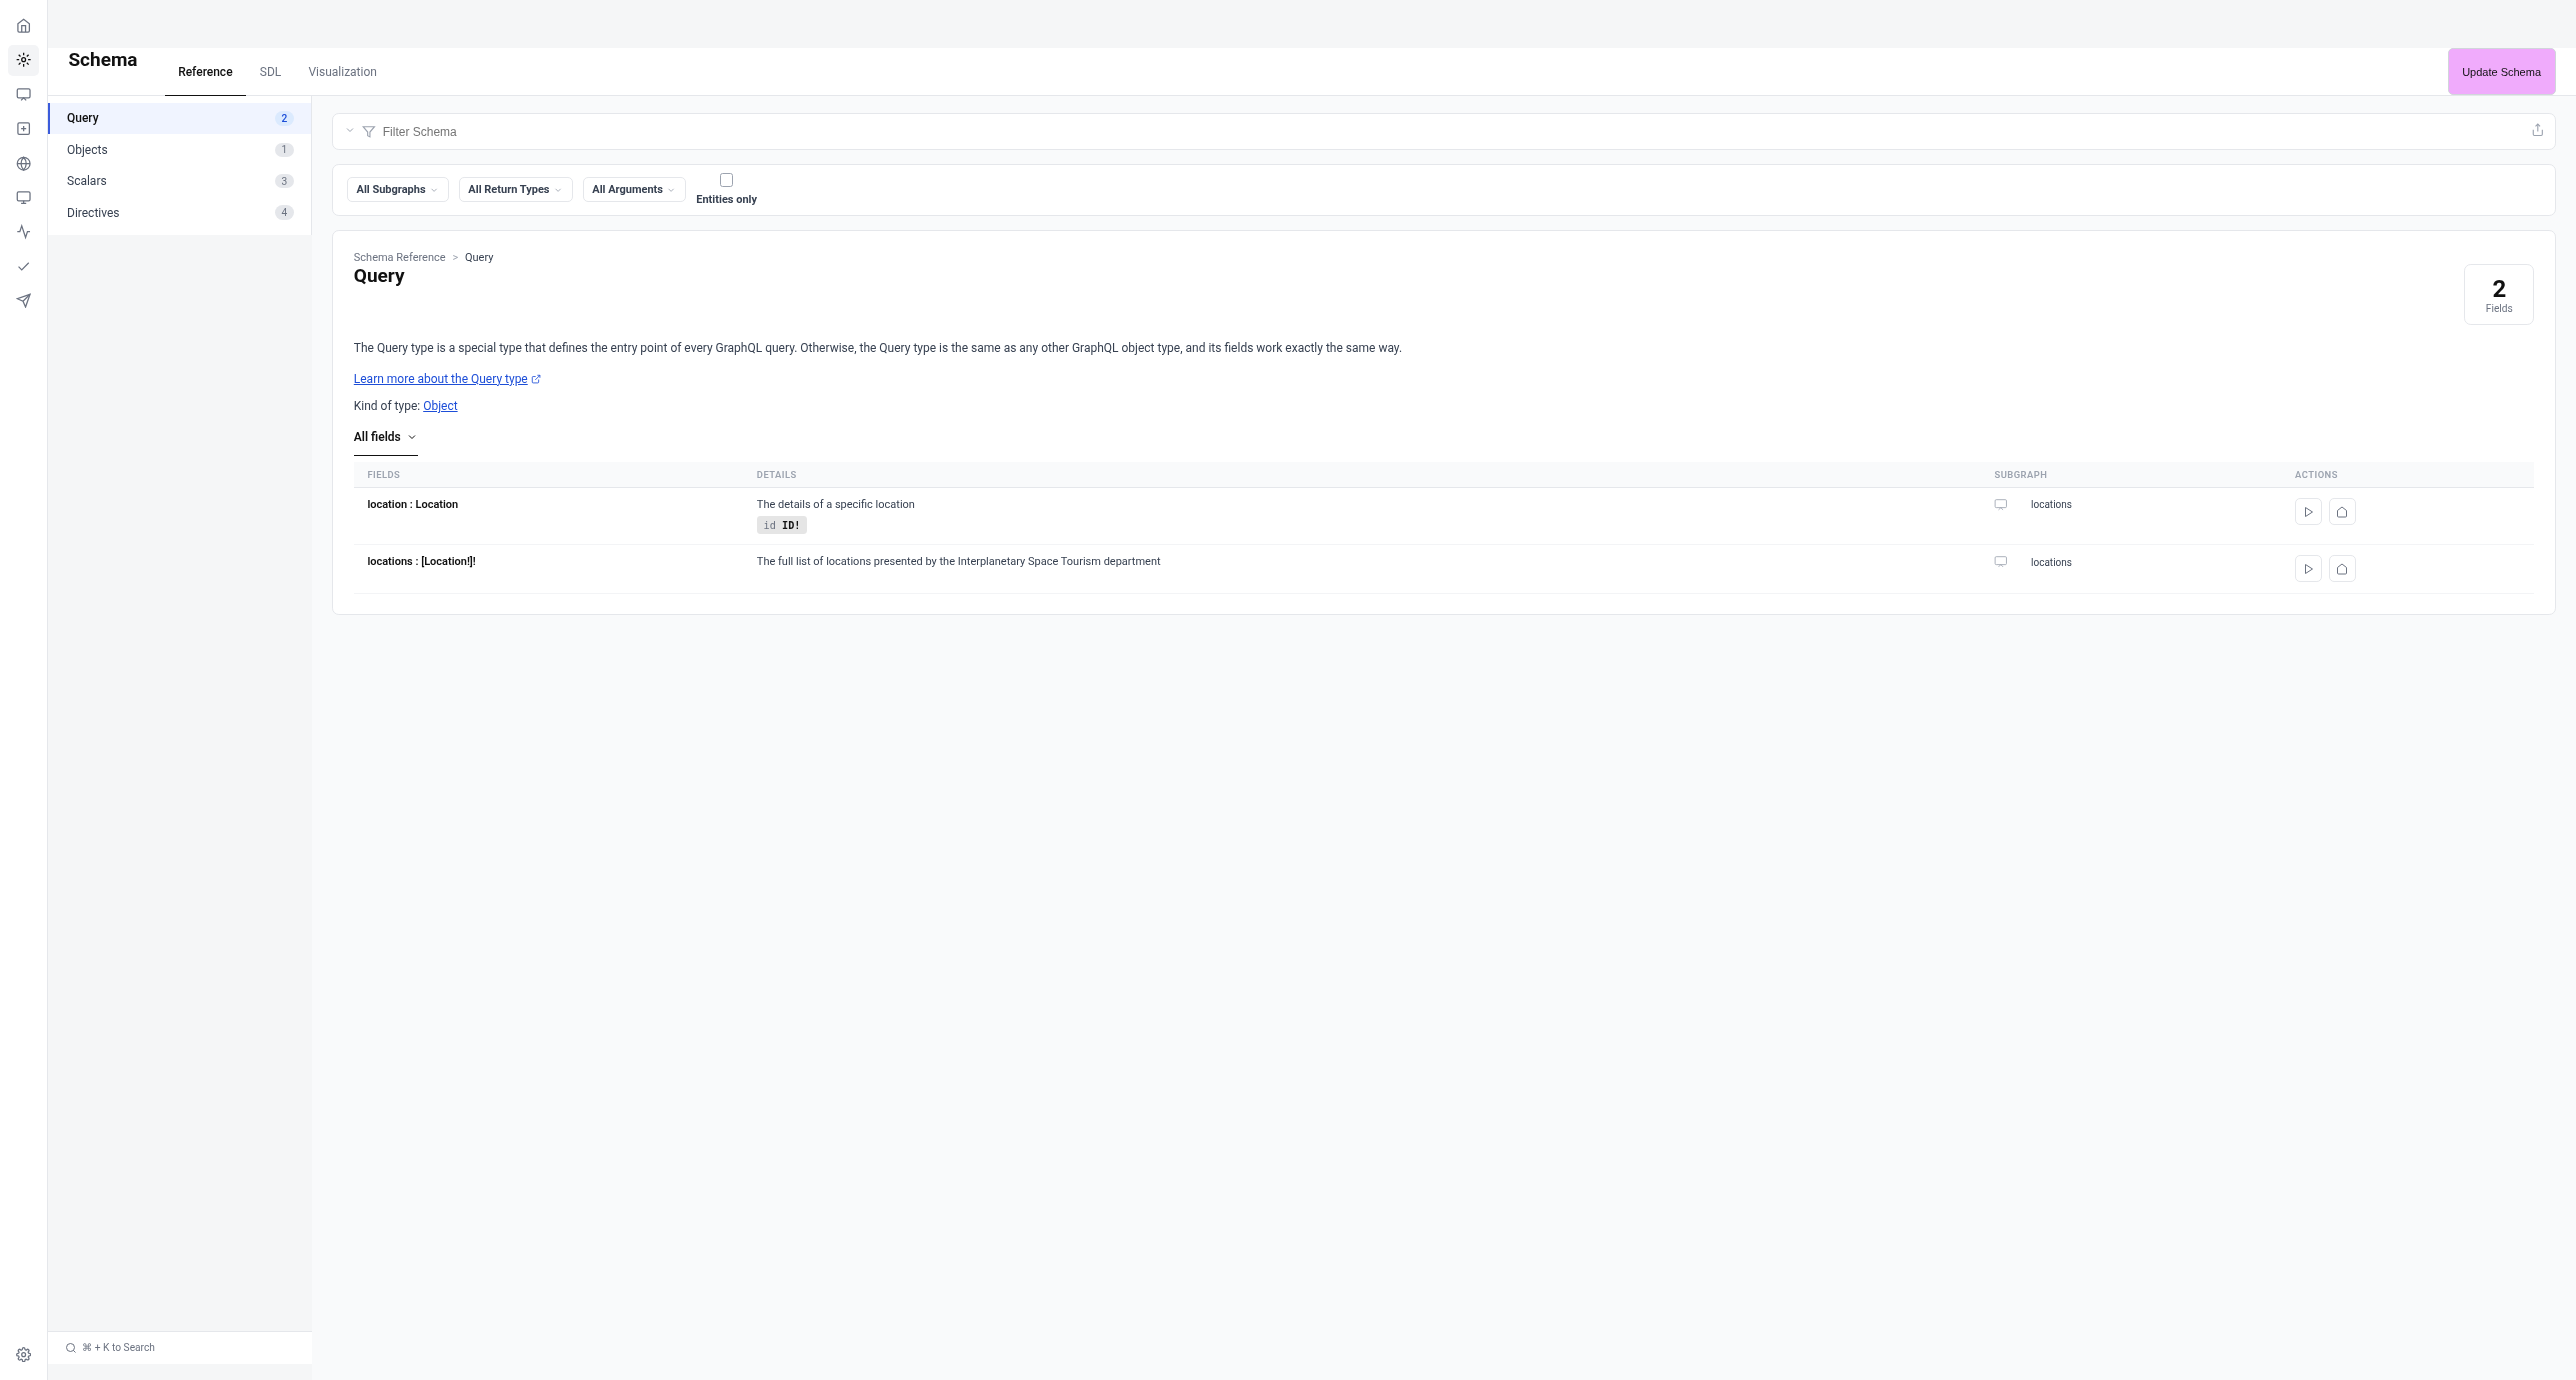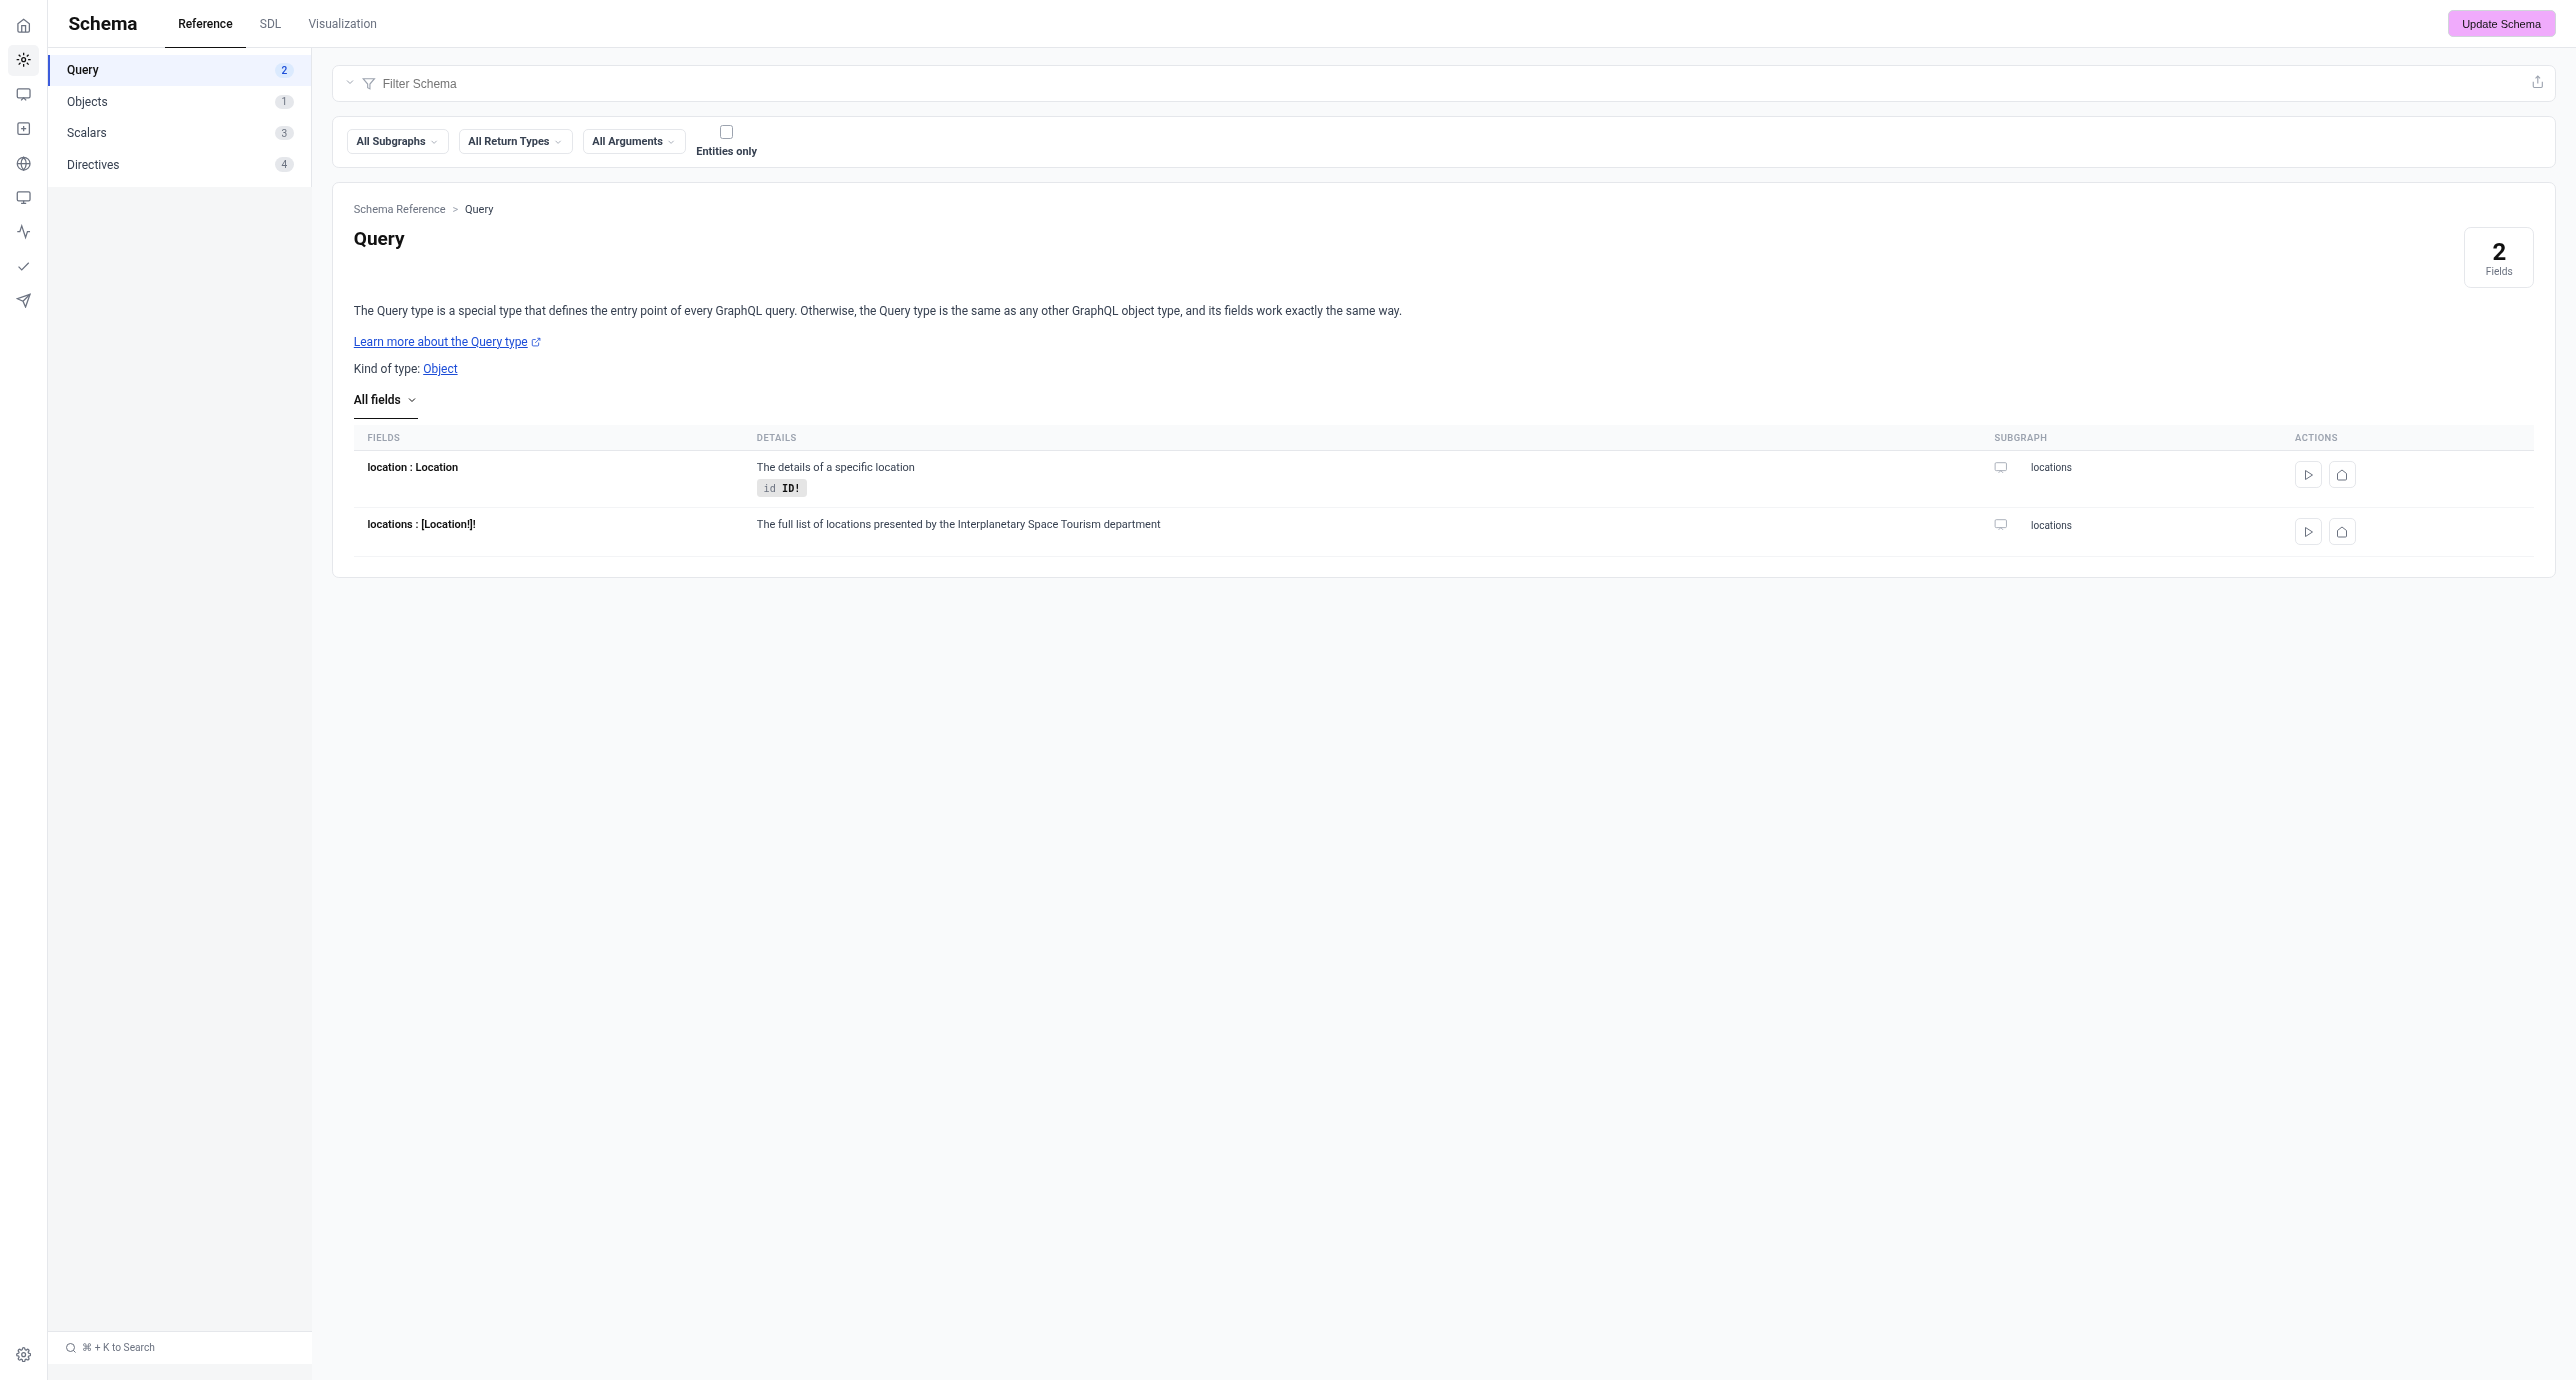--- a/index.html
+++ b/index.html
@@ -37,24 +37,24 @@
       flex-direction: column;
       flex: 1;
       overflow: hidden;
     }
 
     
     .top-header {
       background: #fff;
       border-bottom: 0.9px solid #e5e7eb;
       display: flex;
-      align-items: center;
       padding: 0 20.4px;
       height: 48px;
       flex-shrink: 0;
+      margin-top: 48px;
     }
     .schema-title {
       font-size: 19px;
       font-weight: 700;
       color: #111;
       margin-right: 27px;
     }
     .tabs {
       display: flex;
       align-items: center;
@@ -241,21 +241,21 @@
       border-radius: 6.8px;
       padding: 20.4px;
     }
 
     .breadcrumb {
       display: flex;
       align-items: center;
       gap: 6.8px;
       font-size: 11px;
       color: #6b7280;
-      margin-bottom: 11px;
+      margin-bottom: 0;
     }
     .breadcrumb-link {
       color: #6b7280;
       cursor: pointer;
       text-decoration: none;
     }
     .breadcrumb-sep { color: #9ca3af; }
     .breadcrumb-current { color: #374151; }
 
     .query-title-row {

